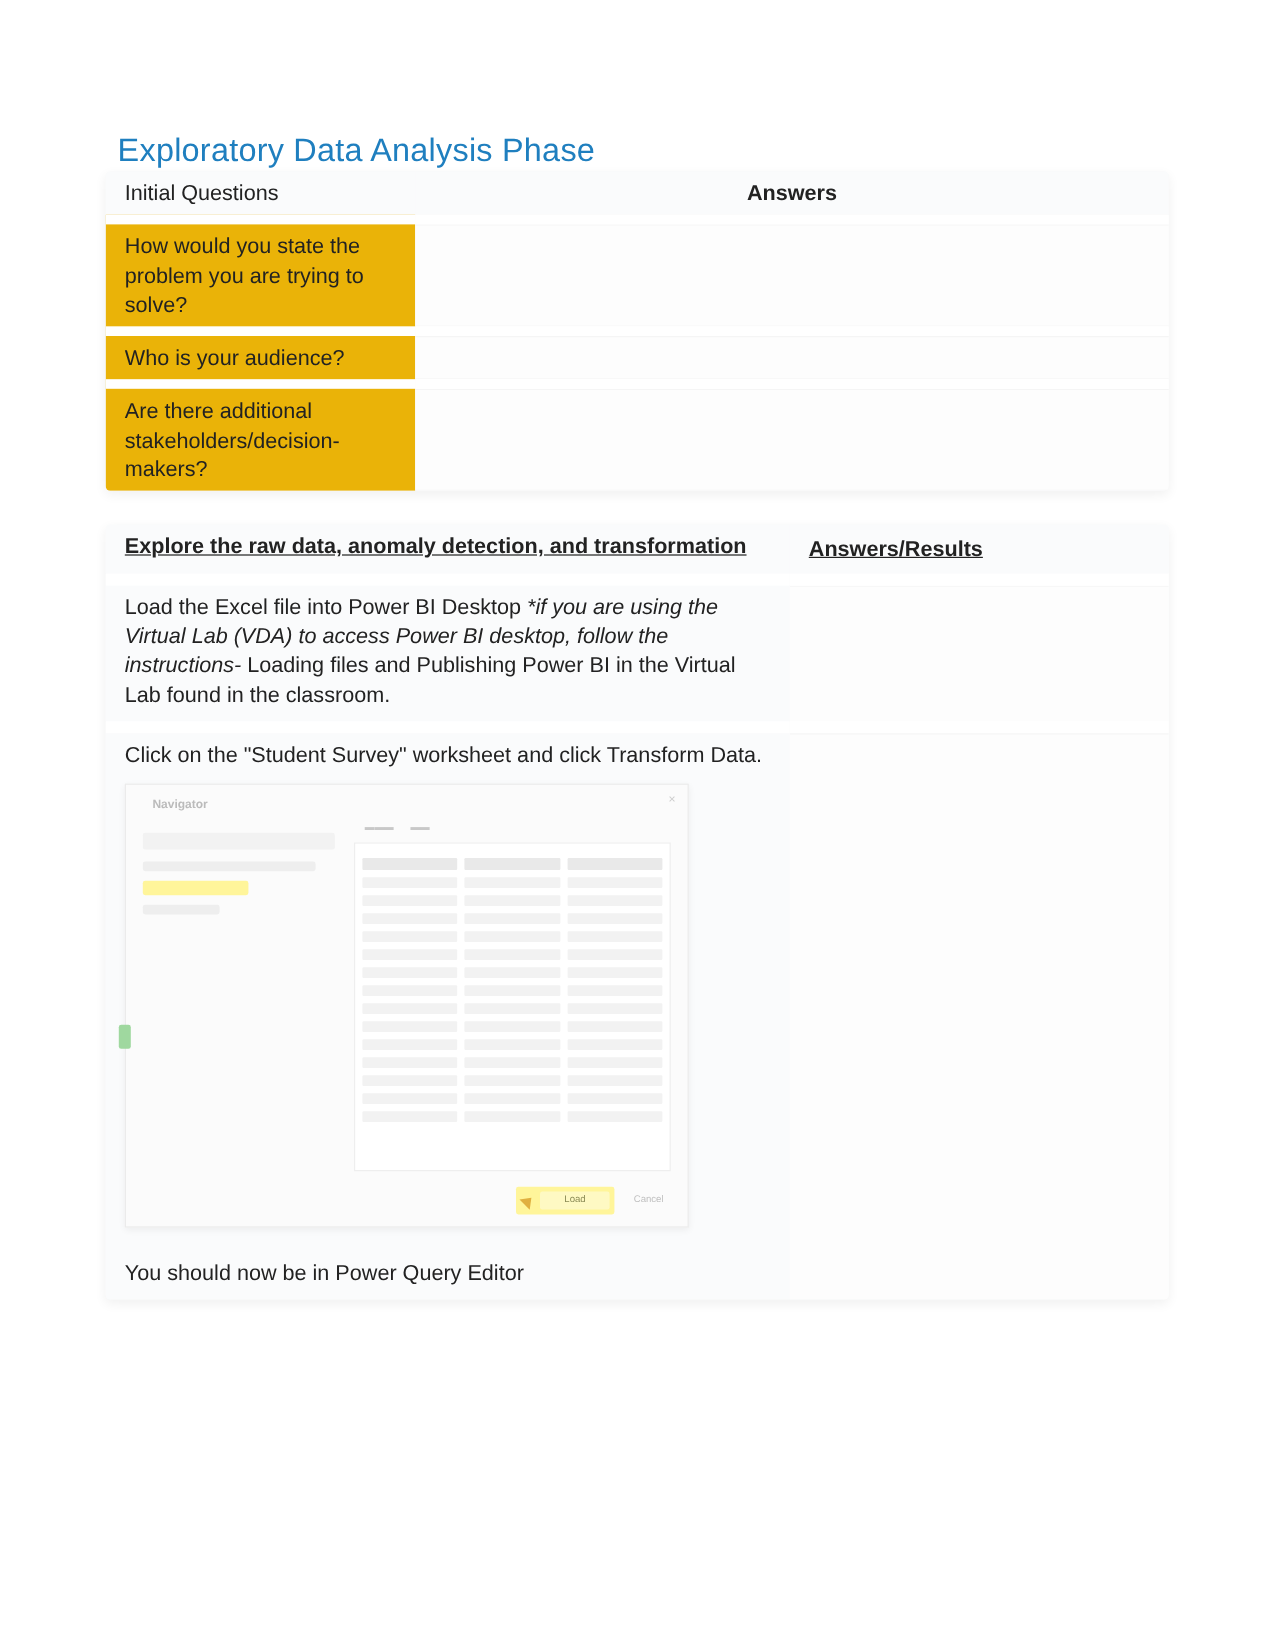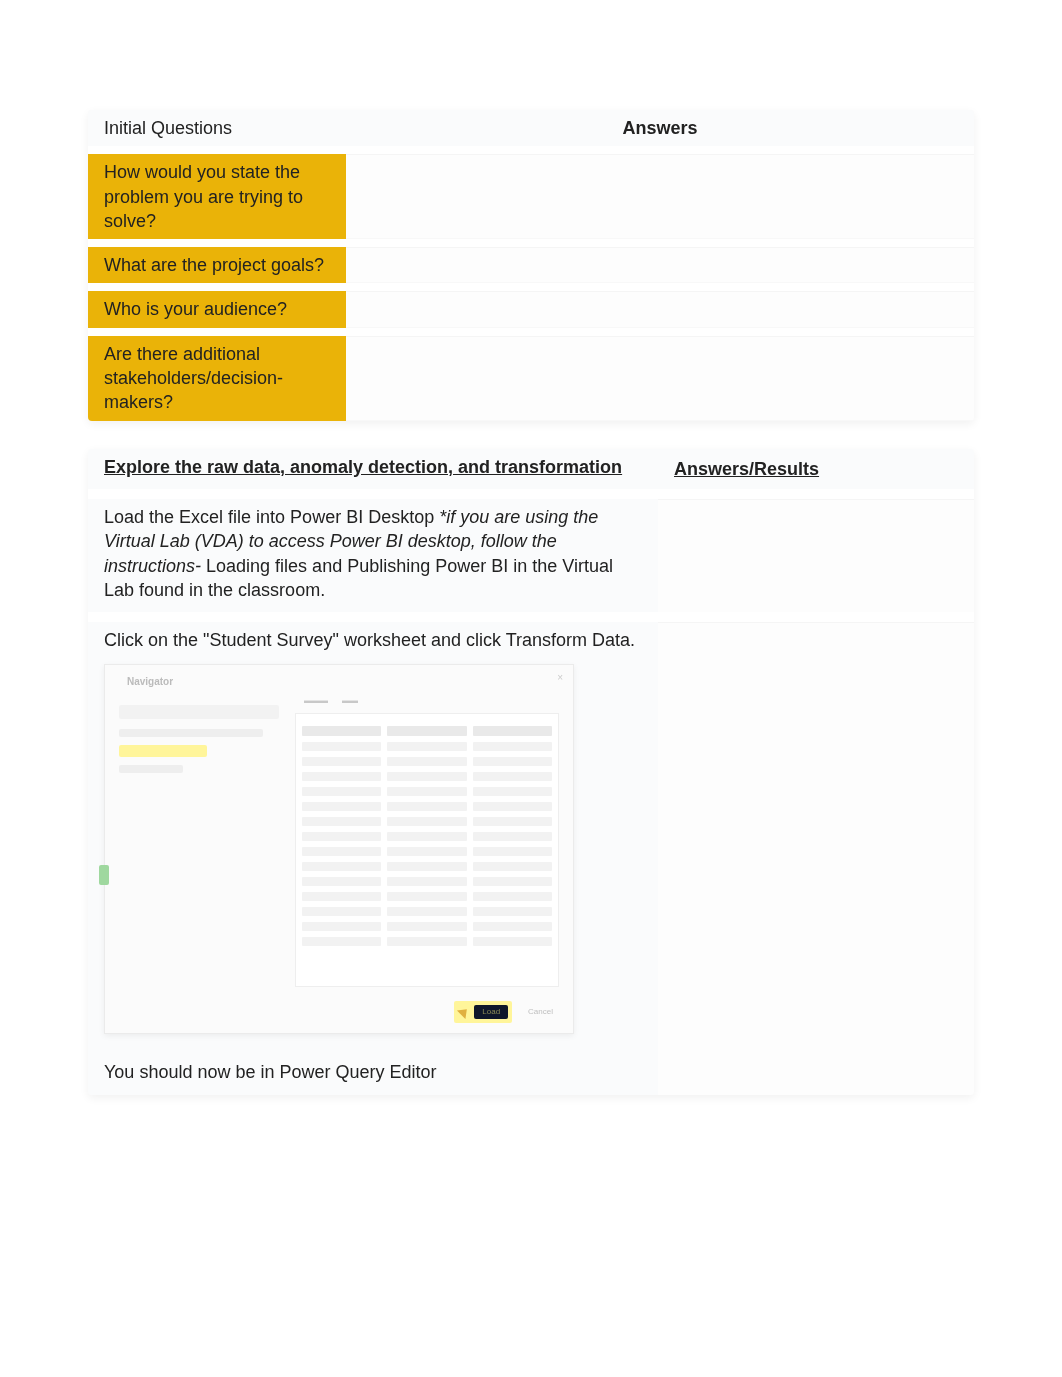--- a/index.html
+++ b/index.html
@@ -131,55 +131,52 @@
   .pv-head {
     height: 10px; background: #e9e9e9; border-radius: 1px;
   }
   .btn-row {
     position: absolute; bottom: 10px; right: 12px; display: flex; gap: 8px; align-items: center;
   }
   .btn-load-hl {
     padding: 4px 4px; background: #fff59a; border-radius: 2px; display:flex; align-items:center; gap:4px;
   }
   .btn-load {
-    font-size: 8px; color: #8a8a55; background: #0f172a; padding: 2px 8px; border-radius: 2px;
+    font-size: 8px; color: #8a8a55; background: #fef9c3; padding: 2px 20px; border-radius: 2px;
   }
   .btn-arrow {
     width: 0; height: 0; border-left: 6px solid transparent; border-right: 6px solid transparent; border-bottom: 8px solid #e0b040;
     transform: rotate(45deg);
   }
   .btn-cancel {
     font-size: 8px; color: #c0c0c0; padding: 2px 8px;
   }
   .green-tab {
     position: absolute; left: -6px; top: 200px; width: 10px; height: 20px;
     background: #9fd89f; border-radius: 2px;
   }
 </style>
 </head>
 <body>
 
 <div class="page">
 
+  <div class="phase-title">Exploratory Data Analysis Phase</div>
 
   <div class="t1-wrapper">
     <table class="t1">
       <thead>
         <tr>
           <th class="col-q">Initial Questions</th>
           <th class="col-a">Answers</th>
         </tr>
       </thead>
       <tbody>
         <tr>
           <td class="col-q">How would you state the problem you are trying to solve?</td>
-          <td class="col-a ans-cell"></td>
-        </tr>
-        <tr>
-          <td class="col-q">What are the project goals?</td>
           <td class="col-a ans-cell"></td>
         </tr>
         <tr>
           <td class="col-q">Who is your audience?</td>
           <td class="col-a ans-cell"></td>
         </tr>
         <tr>
           <td class="col-q">Are there additional stakeholders/decision-makers?</td>
           <td class="col-a ans-cell"></td>
         </tr>

